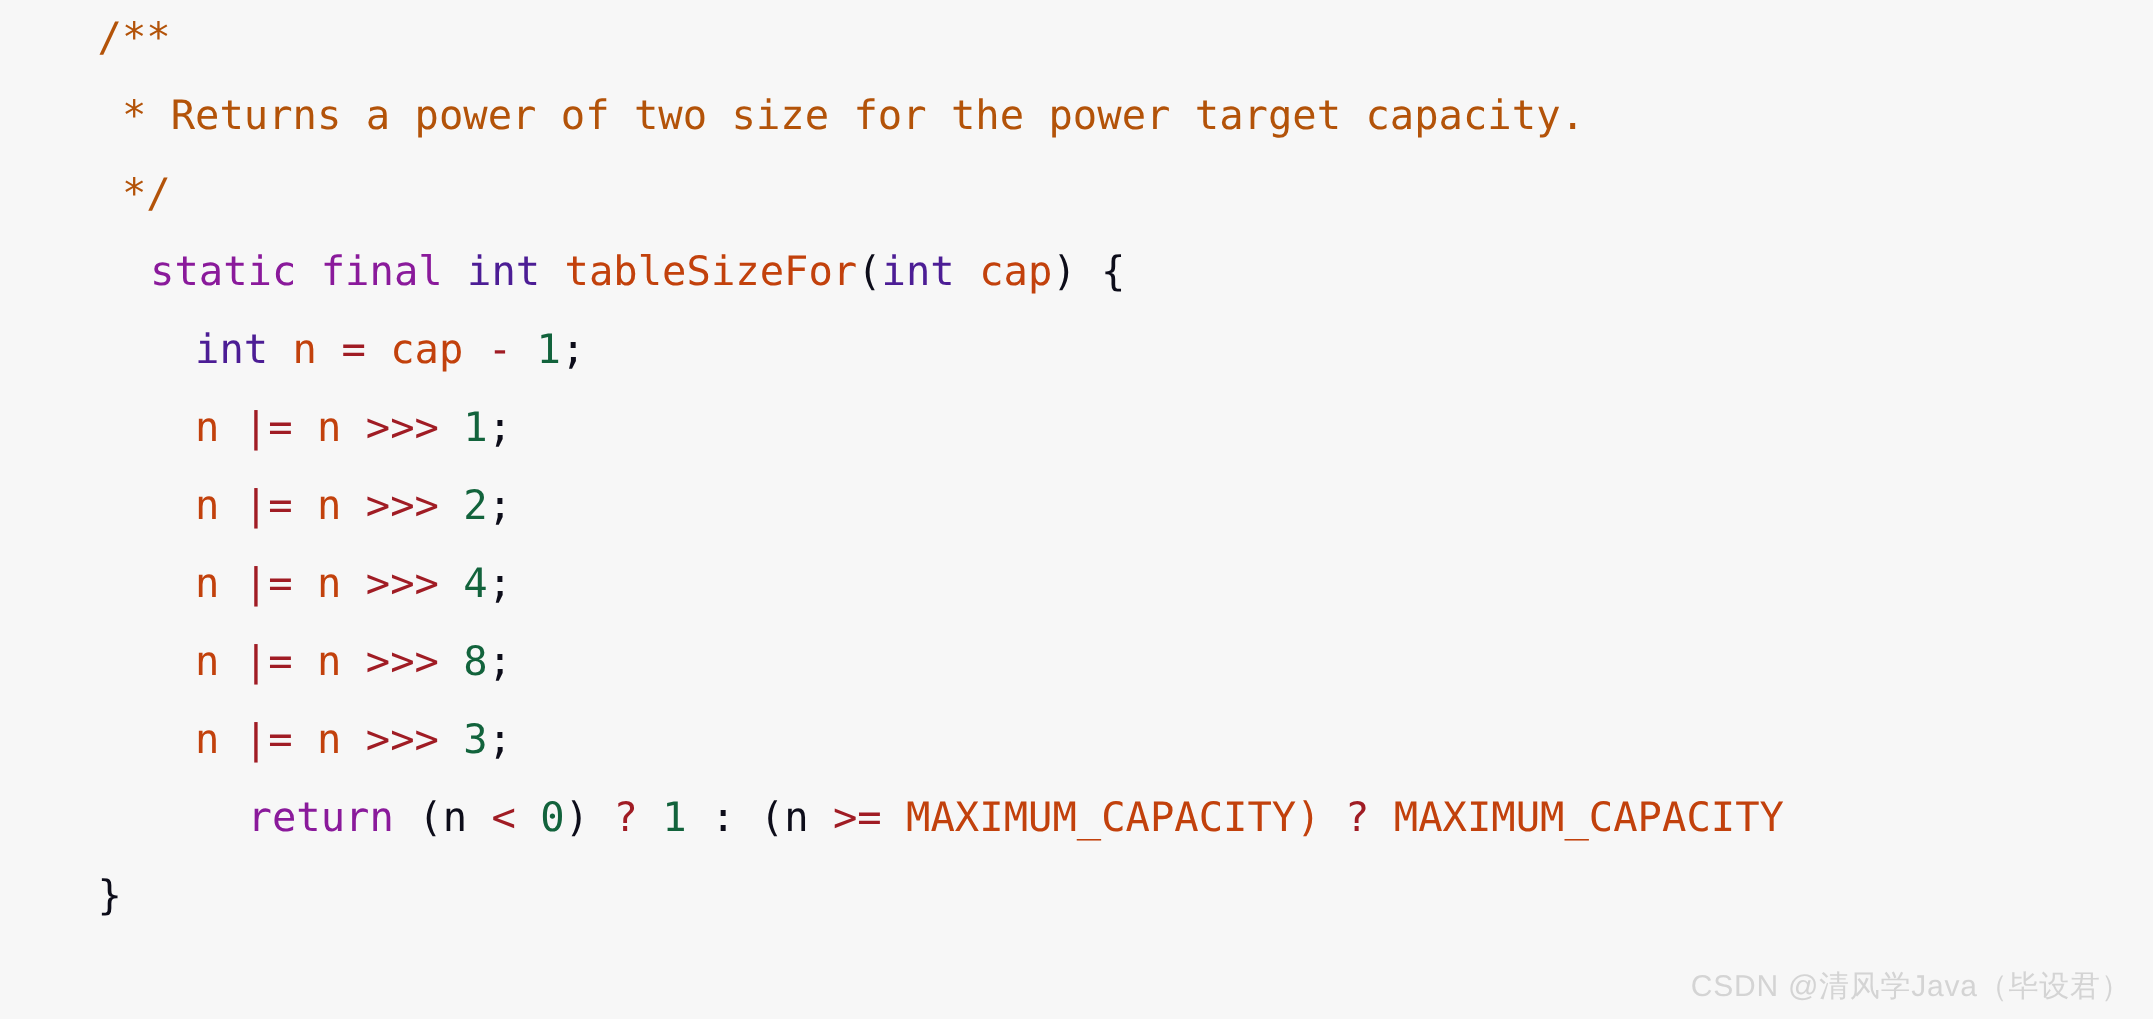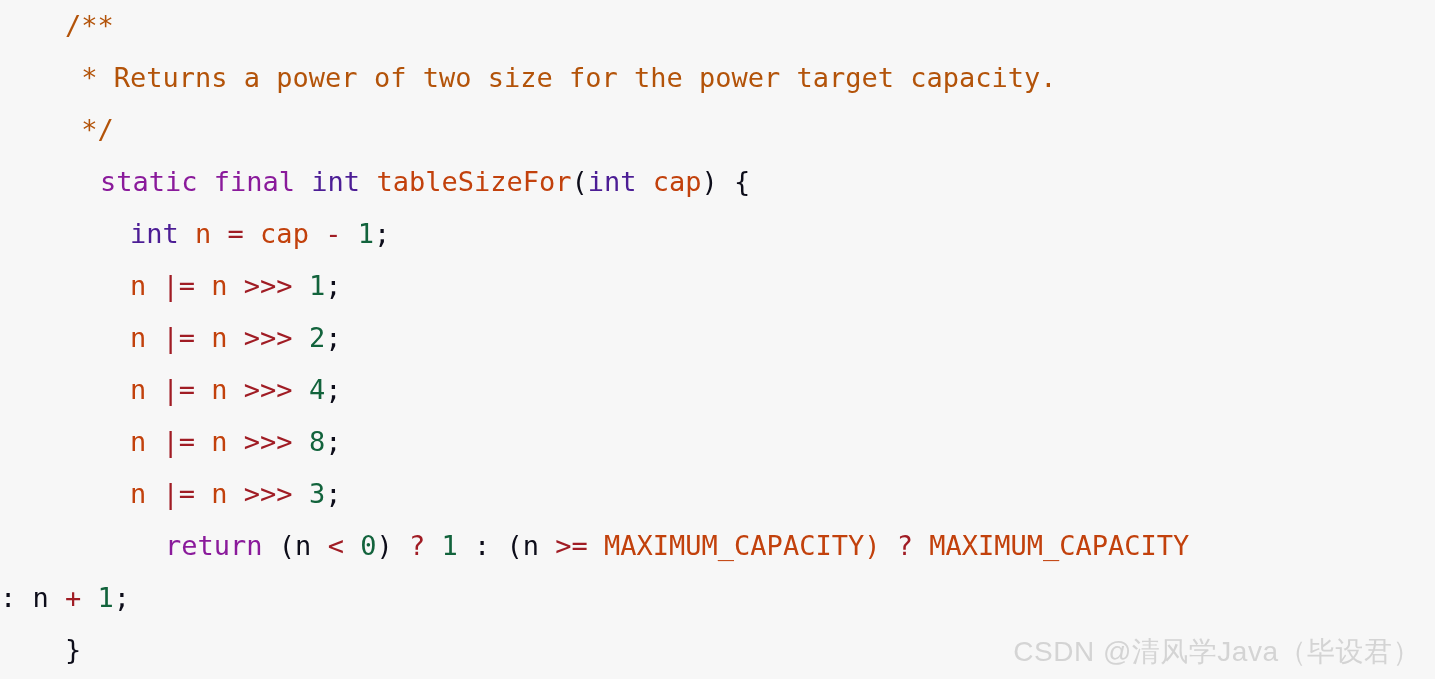--- a/index.html
+++ b/index.html
@@ -37,21 +37,21 @@
   .t-fn       { color: #c2410c; }
   .t-op       { color: #a01c24; }
   .t-num      { color: #12633c; }
   .t-punct    { color: #0d0d1a; }
 
   #watermark {
     position: absolute;
     right: 14px;
     bottom: 8px;
     font-family: "Liberation Sans", "DejaVu Sans", sans-serif;
-    font-size: 28px;
+    font-size: 20px;
     color: #d4d4d4;
     white-space: pre;
     letter-spacing: 0.5px;
     user-select: none;
   }
 </style>
 </head>
 <body>
 
 <div id="code-block">
@@ -60,17 +60,16 @@
       <div class="code-line"><span class="tok t-plain">     </span><span class="tok t-comment">* Returns a power of two size for the power target capacity.</span></div>
       <div class="code-line"><span class="tok t-plain">     </span><span class="tok t-comment">*/</span></div>
       <div class="code-line"><span class="tok t-plain">    </span><span class="tok t-keyword">static final </span><span class="tok t-type">int </span><span class="tok t-fn">tableSizeFor</span><span class="tok t-punct">(</span><span class="tok t-type">int </span><span class="tok t-plain">cap</span><span class="tok t-punct">) {</span></div>
       <div class="code-line"><span class="tok t-plain">        </span><span class="tok t-type">int </span><span class="tok t-plain">n </span><span class="tok t-op">=</span><span class="tok t-plain"> cap </span><span class="tok t-op">-</span><span class="tok t-plain"> </span><span class="tok t-num">1</span><span class="tok t-punct">;</span></div>
       <div class="code-line"><span class="tok t-plain">        </span><span class="tok t-plain">n </span><span class="tok t-op">|=</span><span class="tok t-plain"> n </span><span class="tok t-op">&gt;&gt;&gt;</span><span class="tok t-plain"> </span><span class="tok t-num">1</span><span class="tok t-punct">;</span></div>
       <div class="code-line"><span class="tok t-plain">        </span><span class="tok t-plain">n </span><span class="tok t-op">|=</span><span class="tok t-plain"> n </span><span class="tok t-op">&gt;&gt;&gt;</span><span class="tok t-plain"> </span><span class="tok t-num">2</span><span class="tok t-punct">;</span></div>
       <div class="code-line"><span class="tok t-plain">        </span><span class="tok t-plain">n </span><span class="tok t-op">|=</span><span class="tok t-plain"> n </span><span class="tok t-op">&gt;&gt;&gt;</span><span class="tok t-plain"> </span><span class="tok t-num">4</span><span class="tok t-punct">;</span></div>
       <div class="code-line"><span class="tok t-plain">        </span><span class="tok t-plain">n </span><span class="tok t-op">|=</span><span class="tok t-plain"> n </span><span class="tok t-op">&gt;&gt;&gt;</span><span class="tok t-plain"> </span><span class="tok t-num">8</span><span class="tok t-punct">;</span></div>
       <div class="code-line"><span class="tok t-plain">        </span><span class="tok t-plain">n </span><span class="tok t-op">|=</span><span class="tok t-plain"> n </span><span class="tok t-op">&gt;&gt;&gt;</span><span class="tok t-plain"> </span><span class="tok t-num">3</span><span class="tok t-punct">;</span></div>
       <div class="code-line"><span class="tok t-plain">        </span><span class="tok t-keyword">return</span><span class="tok t-punct"> (n </span><span class="tok t-op">&lt;</span><span class="tok t-plain"> </span><span class="tok t-num">0</span><span class="tok t-punct">) </span><span class="tok t-op">?</span><span class="tok t-plain"> </span><span class="tok t-num">1</span><span class="tok t-punct"> : </span><span class="tok t-punct">(n </span><span class="tok t-op">&gt;=</span><span class="tok t-plain"> MAXIMUM_CAPACITY) </span><span class="tok t-op">?</span><span class="tok t-plain"> MAXIMUM_CAPACITY</span></div>
-      <div class="code-line"><span class="tok t-punct">: n </span><span class="tok t-op">+</span><span class="tok t-plain"> </span><span class="tok t-num">1</span><span class="tok t-punct">;</span></div>
       <div class="code-line"><span class="tok t-plain">    </span><span class="tok t-punct">}</span></div>
     </div>
   <div id="watermark">CSDN @清风学Java（毕设君）</div>
 </div>
 
 </body></html>

